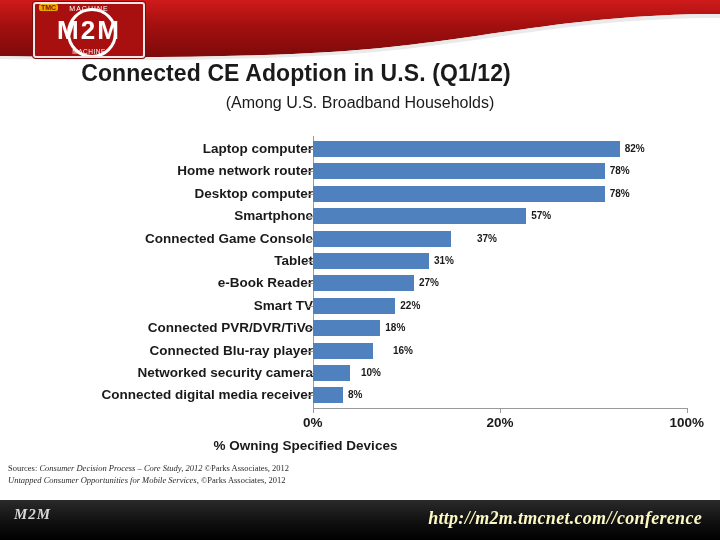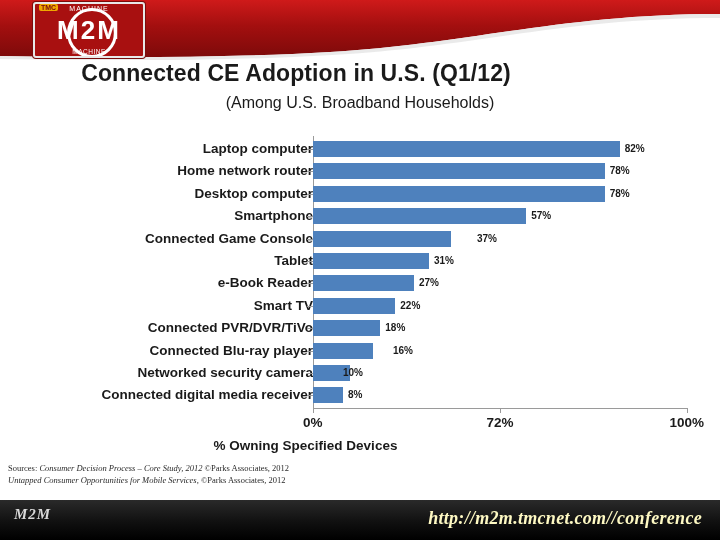--- a/index.html
+++ b/index.html
@@ -237,34 +237,34 @@
       <div class="row">
         <div class="cat-label">Connected Blu-ray player</div>
         <div class="tick-left"></div>
         <div class="bar" style="width: 59.84px; background: rgb(78, 129, 189);"></div>
         <div class="bar-val" style="left: 369px; margin-left: 24px;">16%</div>
       </div>
       <div class="row">
         <div class="cat-label">Networked security camera</div>
         <div class="tick-left"></div>
         <div class="bar" style="width: 37.4px; background: rgb(78, 129, 189);"></div>
-        <div class="bar-val" style="left: 343px;">10%</div>
+        <div class="bar-val" style="left: 361px;">10%</div>
       </div>
       <div class="row">
         <div class="cat-label">Connected digital media receiver</div>
         <div class="tick-left"></div>
         <div class="bar" style="width: 29.92px; background: rgb(78, 129, 189);"></div>
         <div class="bar-val" style="left: 347.92px;">8%</div>
       </div>
     </div>
   <div id="xticks">
       <div class="xtick" style="left: 313px;"></div>
       <div class="xlabel" style="left: 303px;">0%</div>
       <div class="xtick" style="left: 500px;"></div>
-      <div class="xlabel" style="left: 486.5px;">72%</div>
+      <div class="xlabel" style="left: 486.5px;">20%</div>
       <div class="xtick" style="left: 687px;"></div>
       <div class="xlabel" style="left: 669.5px;">100%</div>
     </div>
   <div class="axis-title">% Owning Specified Devices</div>
 </div>
 
 <div class="sources">
   <div class="src-line">
     <span class="roman">Sources: </span><span>Consumer Decision Process – Core Study, 2012</span><span class="roman"> ©Parks Associates, 2012</span>
   </div>

